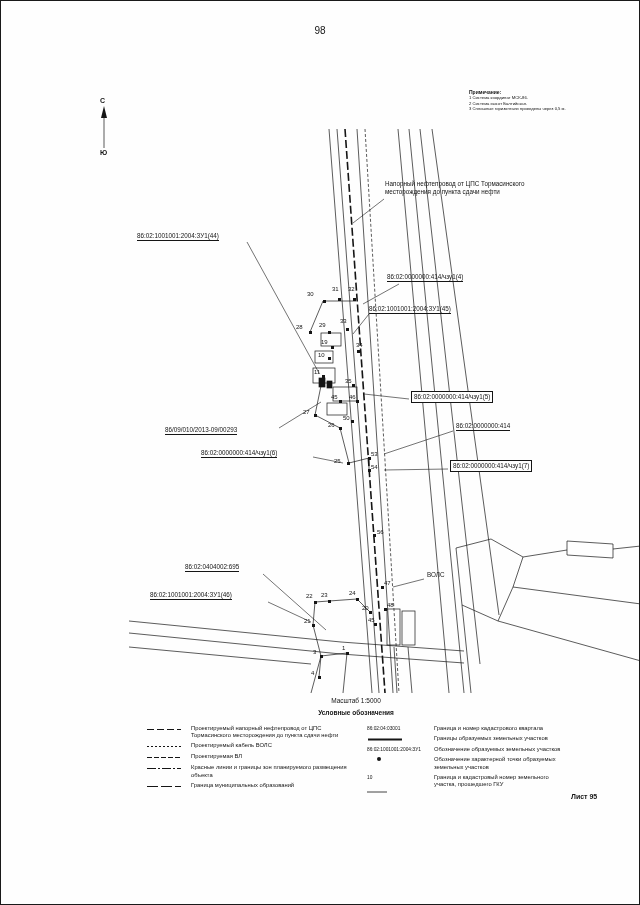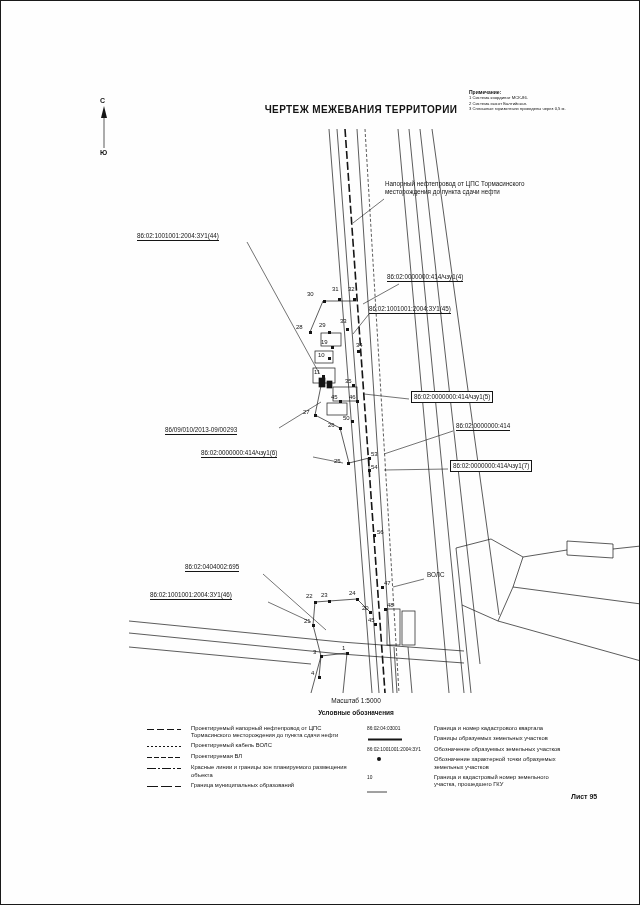--- a/index.html
+++ b/index.html
@@ -35,22 +35,22 @@
   .sym-text { font-size:4.8px; line-height:1.1; white-space:nowrap; }
   .sym-dot { width:4px; height:4px; border-radius:50%; background:#151515; display:inline-block; margin-left:10px; }
   .legend-text { font-size:5.8px; line-height:1.25; }
   .sheet-label { position:absolute; left:570px; top:792px; font-size:7px; font-weight:bold; }
 </style>
 </head>
 <body>
 
 <div class="page">
 
-
-  <div class="title">ЧЕРТЕЖ МЕЖЕВАНИЯ ТЕРРИТОРИИ</div>
+  <div class="page-number">98</div>
+
 
   <div class="notes">
     <div class="notes-heading">Примечание:</div>
     <div class="notes-lines" id="notes-lines">
         <div>1 Система координат МСК-86.</div>
         <div>2 Система высот Балтийская.</div>
         <div>3 Сплошные горизонтали проведены через 0,5 м.</div>
       </div>
   </div>
 

